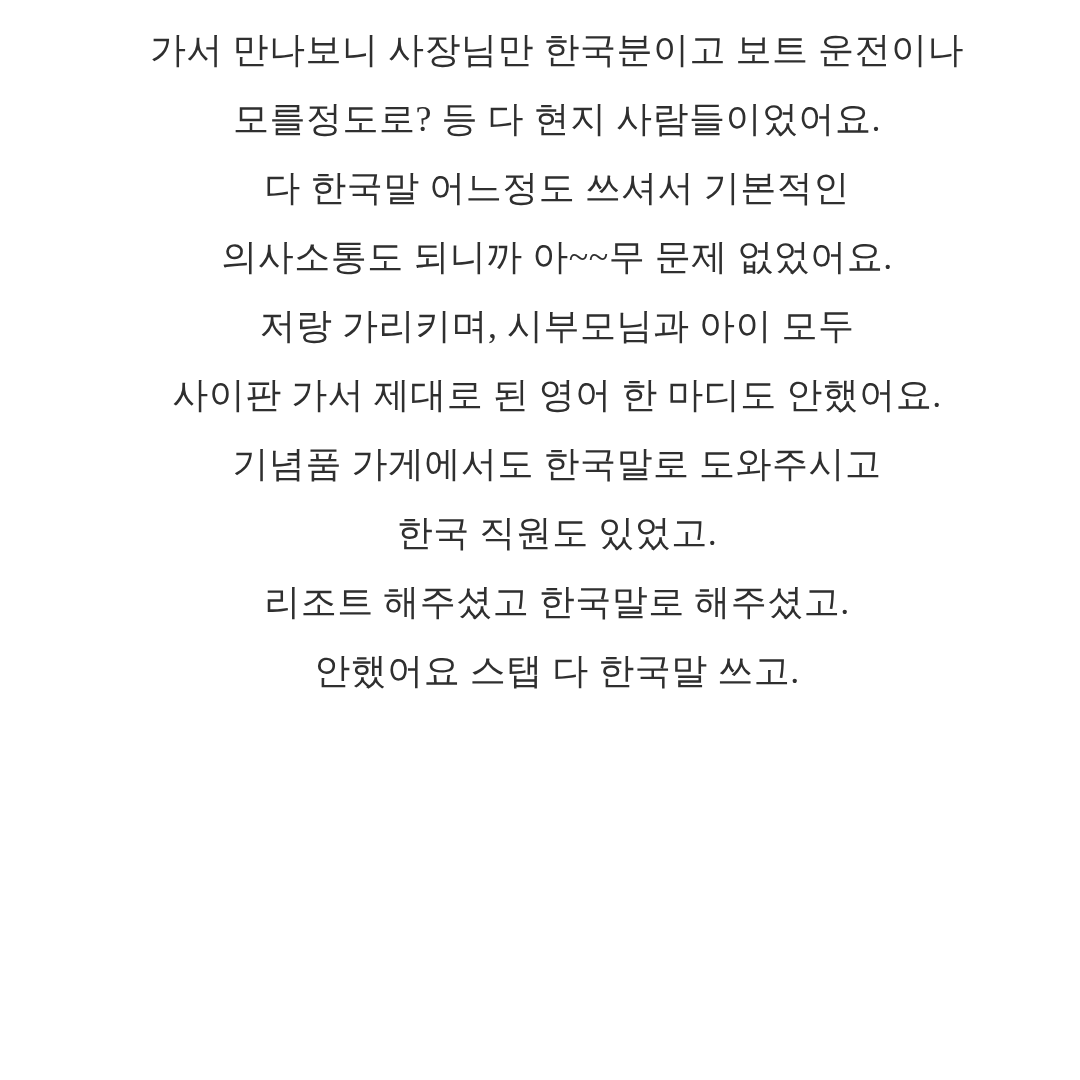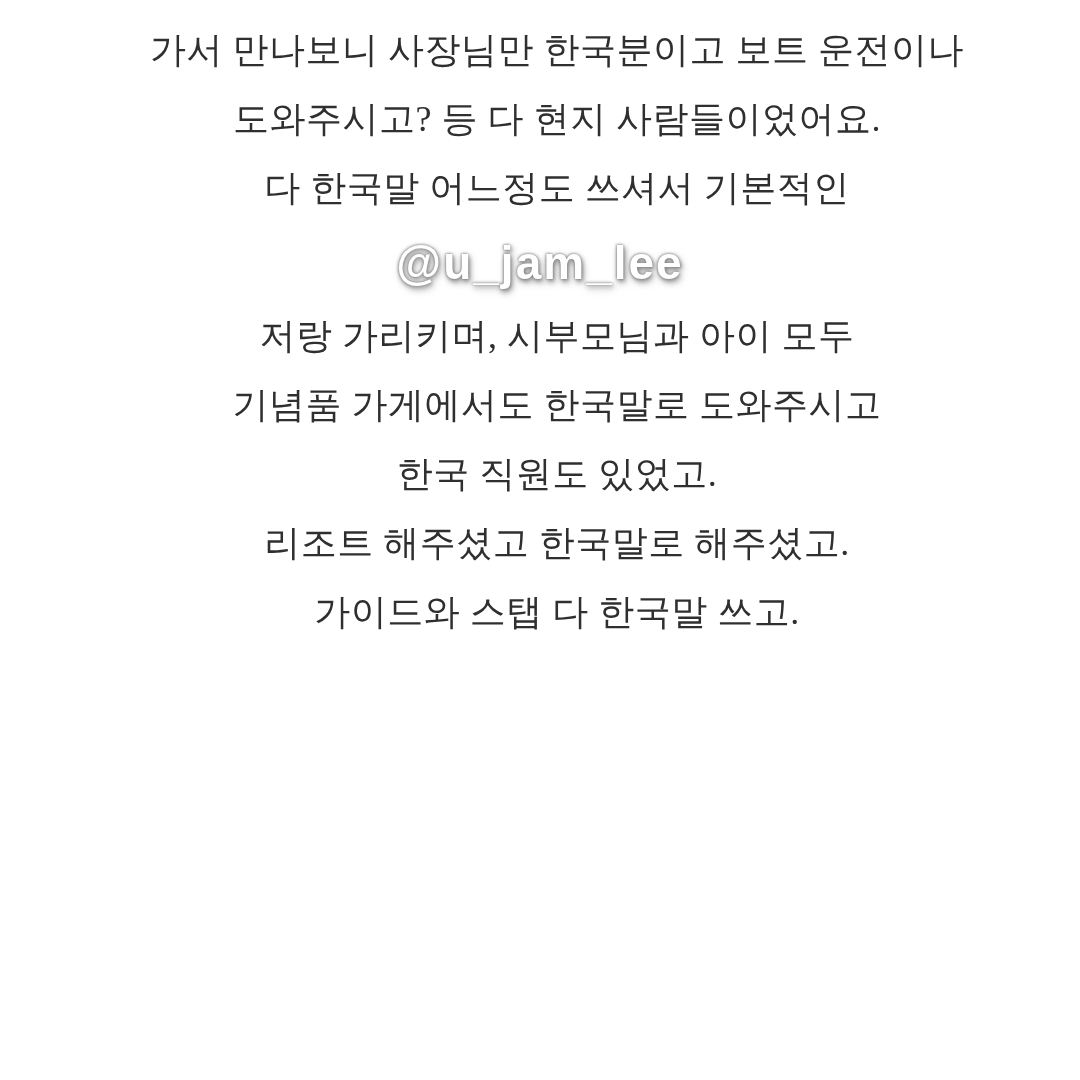--- a/index.html
+++ b/index.html
@@ -45,26 +45,25 @@
       2px 4px 7px rgba(140,140,140,0.65),
       -1px -1px 3px rgba(170,170,170,0.55);
   }
 </style>
 </head>
 <body>
 
 <div class="page">
 
   <div class="line">가서 만나보니 사장님만 한국분이고 보트 운전이나</div>
-  <div class="line">도와주시고? 등 다 현지 사람들이었어요.</div>
+  <div class="line">모를정도로? 등 다 현지 사람들이었어요.</div>
   <div class="line">다 한국말 어느정도 쓰셔서 기본적인</div>
+  <div class="line">의사소통도 되니까 아~~무 문제 없었어요.</div>
 
-  <div class="watermark-row">
-    <span class="watermark">@u_jam_lee</span>
-  </div>
 
   <div class="line">저랑 가리키며, 시부모님과 아이 모두</div>
+  <div class="line">사이판 가서 제대로 된 영어 한 마디도 안했어요.</div>
   <div class="line">기념품 가게에서도 한국말로 도와주시고</div>
   <div class="line">한국 직원도 있었고.</div>
   <div class="line">리조트 해주셨고 한국말로 해주셨고.</div>
-  <div class="line">가이드와 스탭 다 한국말 쓰고.</div>
+  <div class="line">안했어요 스탭 다 한국말 쓰고.</div>
 
 </div>
 
 </body></html>

